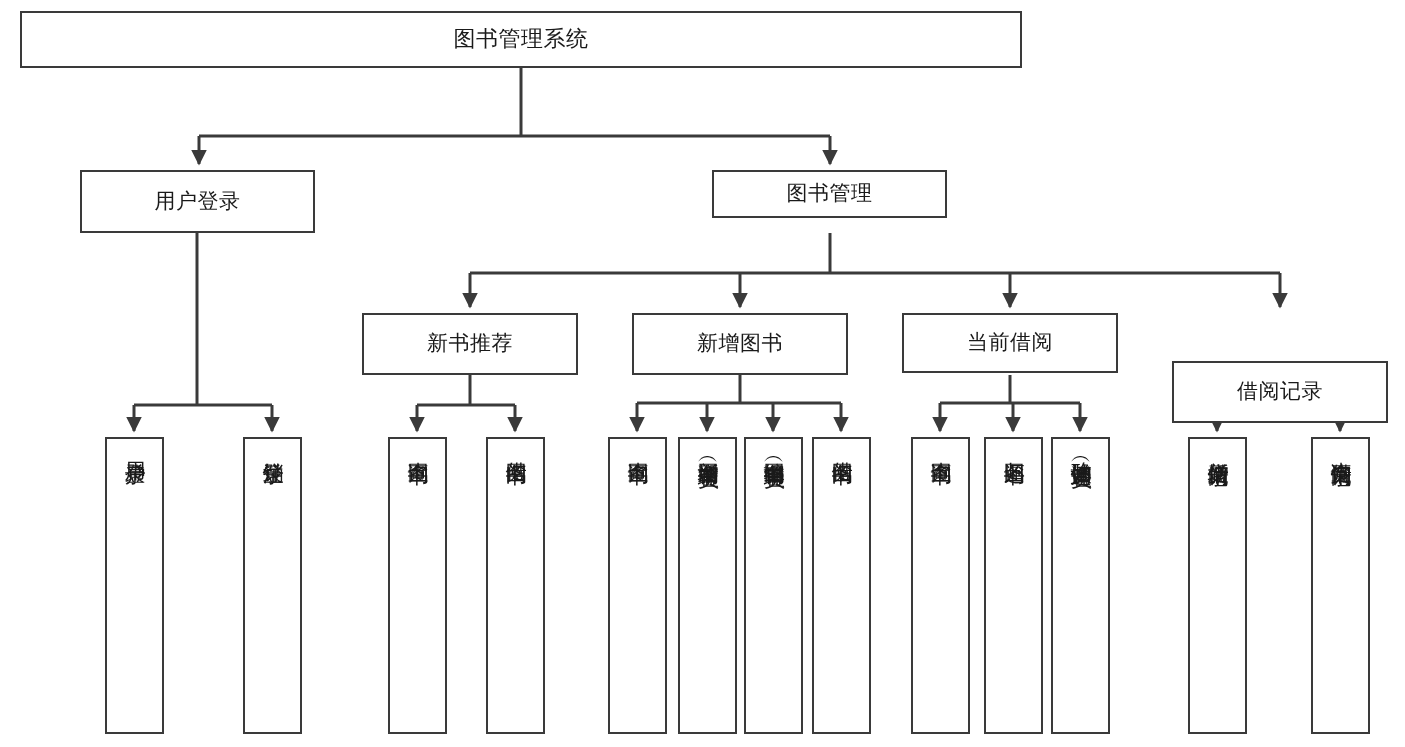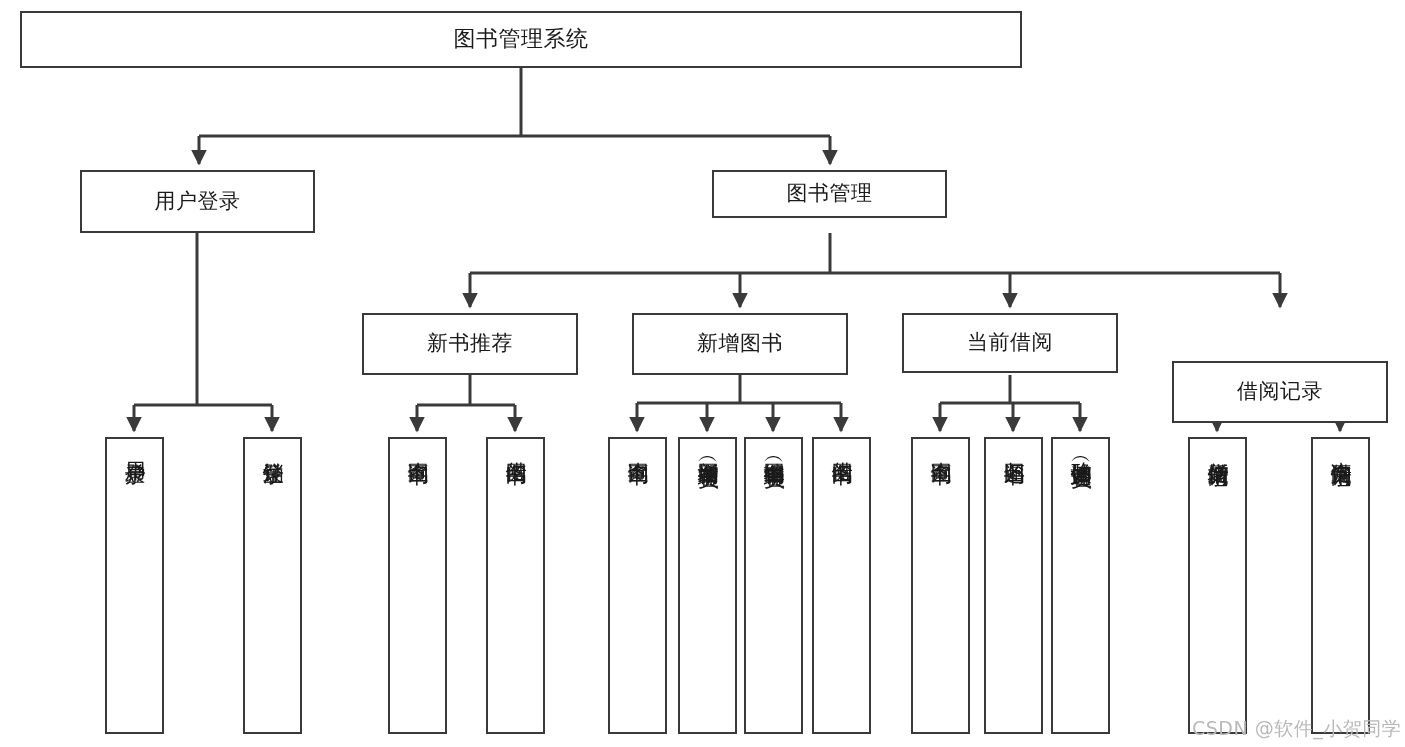--- a/index.html
+++ b/index.html
@@ -193,15 +193,14 @@
     <span class="label">确认归还（管理员）</span>
   </div>
 
   <div class="node vert" style="left:1188px; top:437px; width:59px; height:297px;">
     <span class="label">新增借阅记录</span>
   </div>
   <div class="node vert" style="left:1311px; top:437px; width:59px; height:297px;">
     <span class="label">查询借阅记录</span>
   </div>
 
-  <div class="watermark" style="left:1192px; top:716px;">CSDN @软件_小贺同学</div>
 
 </div>
 
 </body></html>

